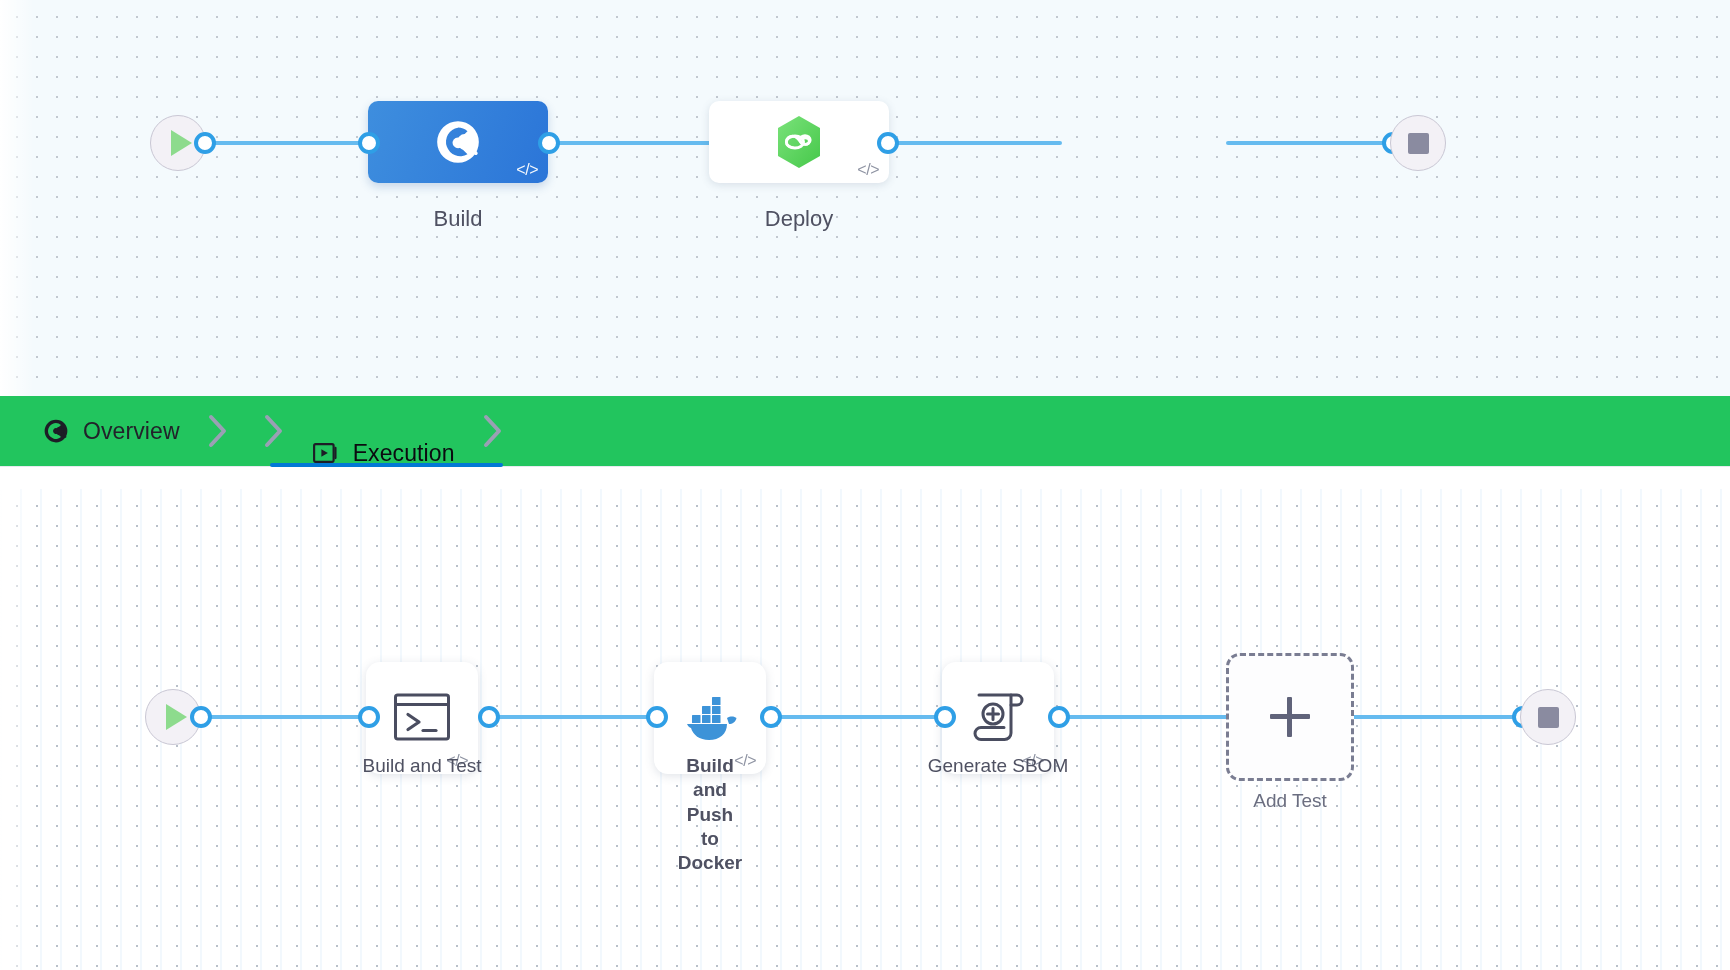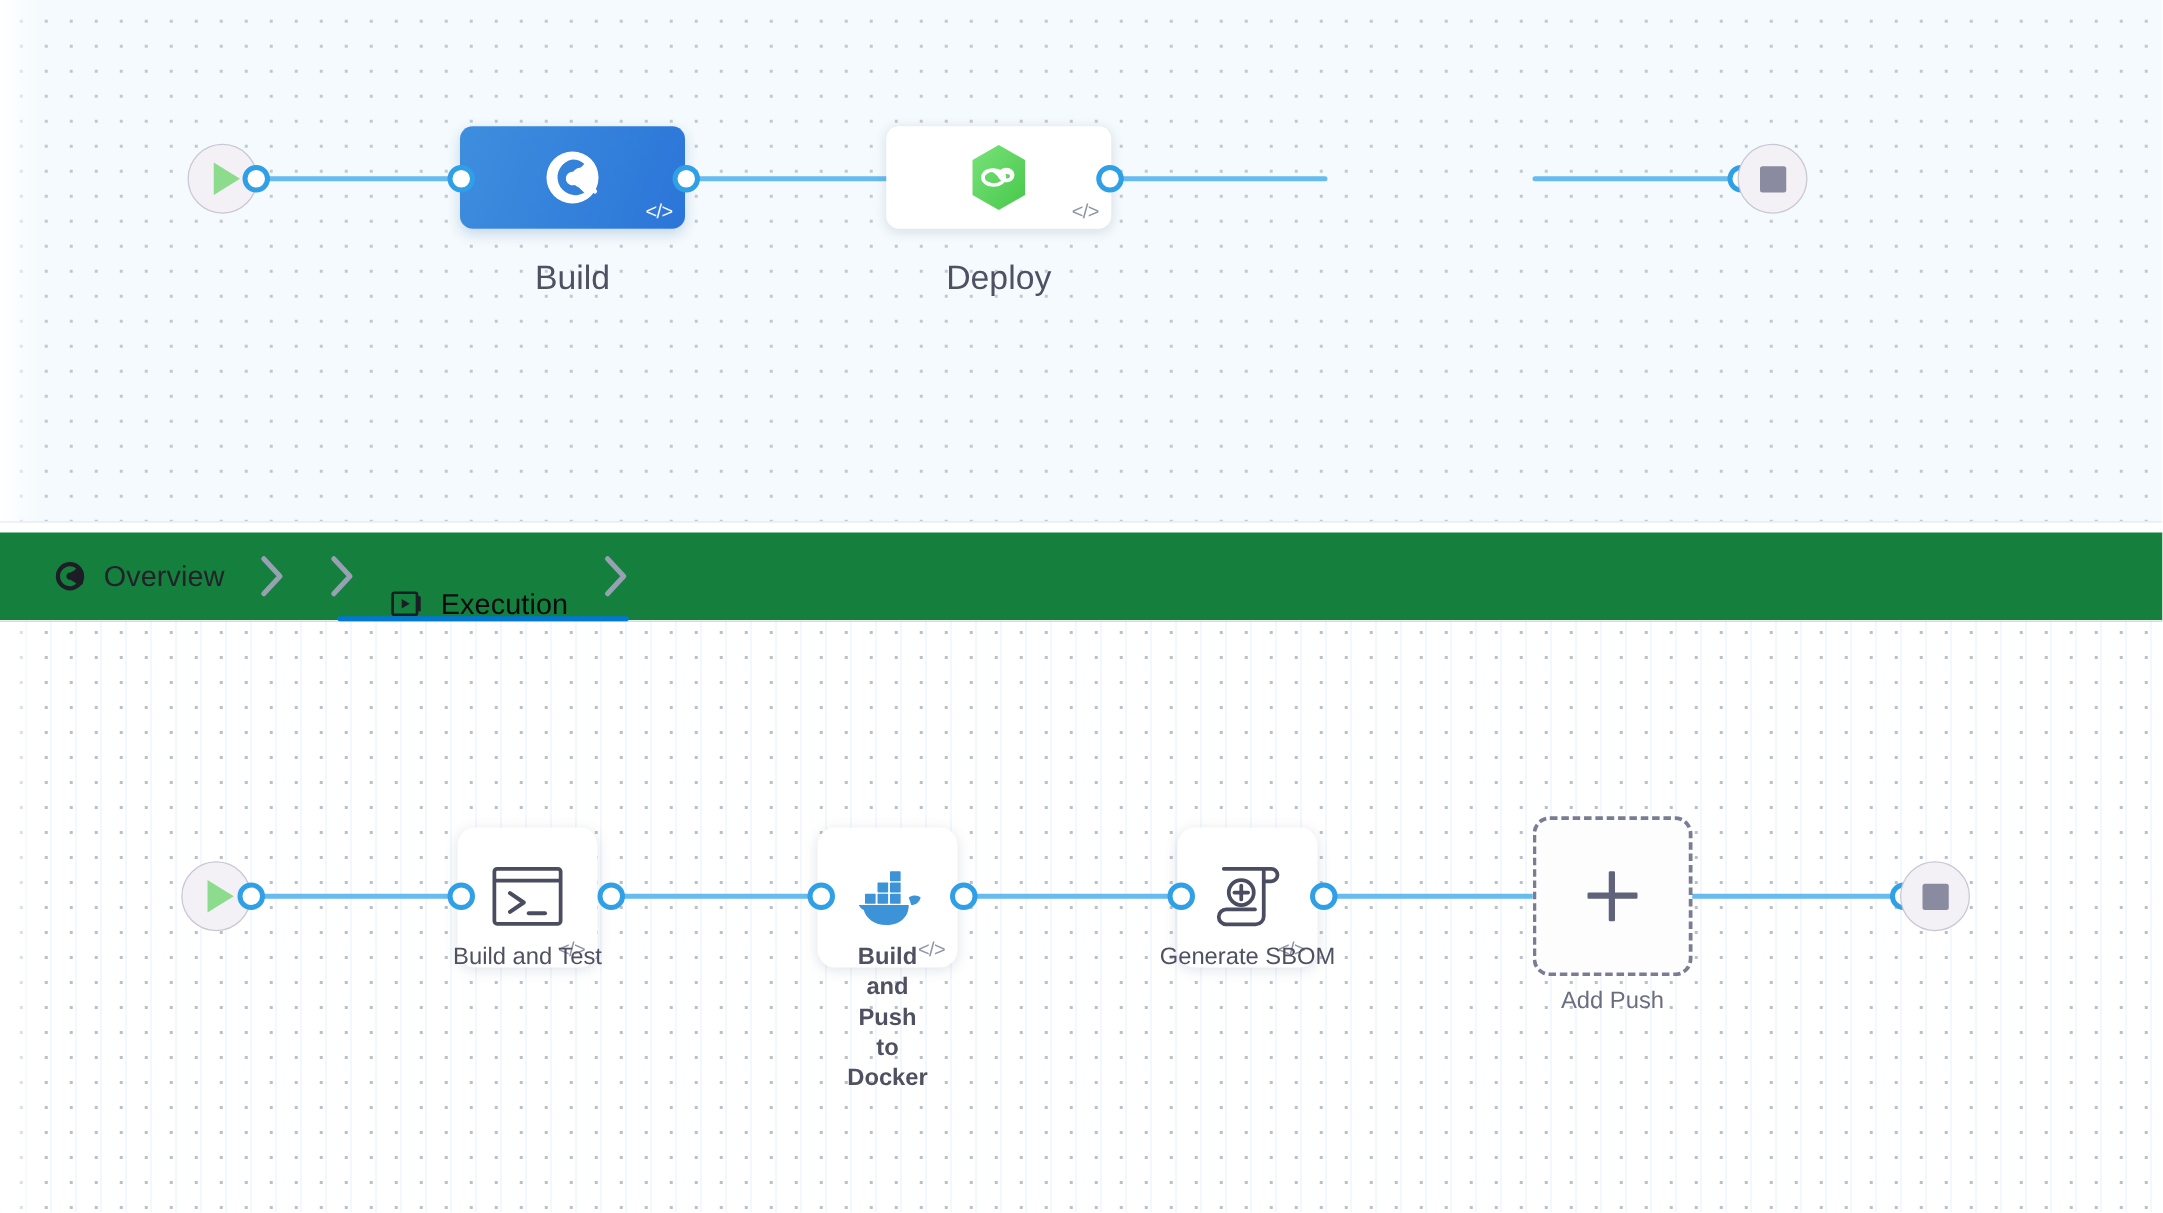--- a/index.html
+++ b/index.html
@@ -40,22 +40,22 @@
   }
   .step-canvas::after {
     content: "";
     position: absolute; left: 0; top: 0; width: 34px; height: 100%;
     background: linear-gradient(to right, #ffffff 0%, rgba(255,255,255,0) 100%);
     pointer-events: none;
   }
 
   
   .tabbar {
-    position: absolute; left: 0; top: 426px; width: 1730px; height: 71px;
-    background: #15803d;
+    position: absolute; left: 0; top: 396px; width: 1730px; height: 71px;
+    background: #22c55e;
     display: flex; align-items: center;
     padding-left: 32px;
     border-bottom: 1px solid #e6eaef;
     z-index: 5;
   }
   .tab {
     display: flex; align-items: center; gap: 13px;
     height: 71px; padding: 0 10px;
     font-size: 23px; color: #22222a; letter-spacing: .1px;
     cursor: pointer; position: relative;
@@ -69,21 +69,21 @@
   .chev { width: 56px; display: flex; align-items: center; justify-content: center; }
   .chev svg { display: block; }
 
   
   .node { position: absolute; }
   .nlabel {
     position: absolute; left: 50%; transform: translateX(-50%);
     text-align: center; color: #4f5162; white-space: nowrap;
     line-height: 1.28;
   }
-  .stage-label { font-size: 27px; top: 104px; }
+  .stage-label { font-size: 22px; top: 104px; }
   .step-label  { font-size: 19px; top: 92px; }
   .ghost-label { color: #6b6e80; }
 
   
   .terminal {
     width: 56px; height: 56px; border-radius: 50%;
     background: #f3f1f6; border: 1.5px solid #c9c7d4;
     display: flex; align-items: center; justify-content: center;
   }
   .play-tri {
@@ -322,21 +322,21 @@
       </div>
       <div class="nlabel step-label">Generate SBOM</div>
     </div>
     <div class="port" style="left:934px; top:217px;"></div>
     <div class="port" style="left:1048px; top:217px;"></div>
 
     <div class="node" style="left:1226px; top:164px;">
       <div class="ghost step">
         <div class="plus"></div>
       </div>
-      <div class="nlabel step-label ghost-label" style="top:136px;">Add Push</div>
+      <div class="nlabel step-label ghost-label" style="top:136px;">Add Test</div>
     </div>
 
     <div class="port" style="left:1512px; top:217px;"></div>
     <div class="node" style="left:1520px; top:200px;">
       <div class="terminal">
         <div class="stop-sq"></div>
       </div>
     </div>
   </div>
 

